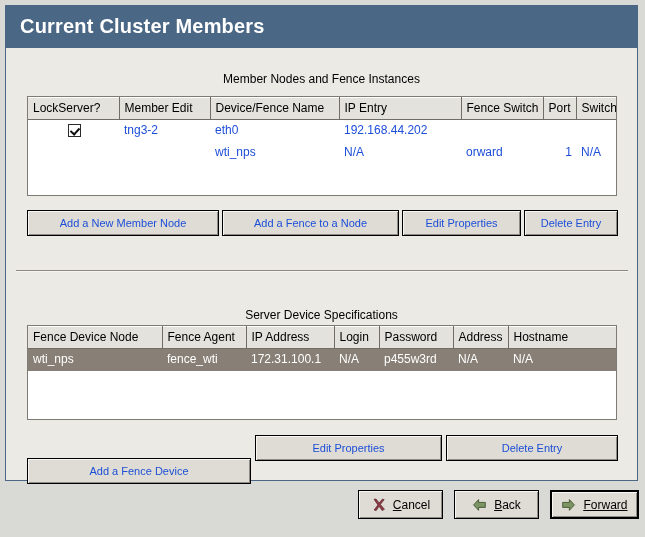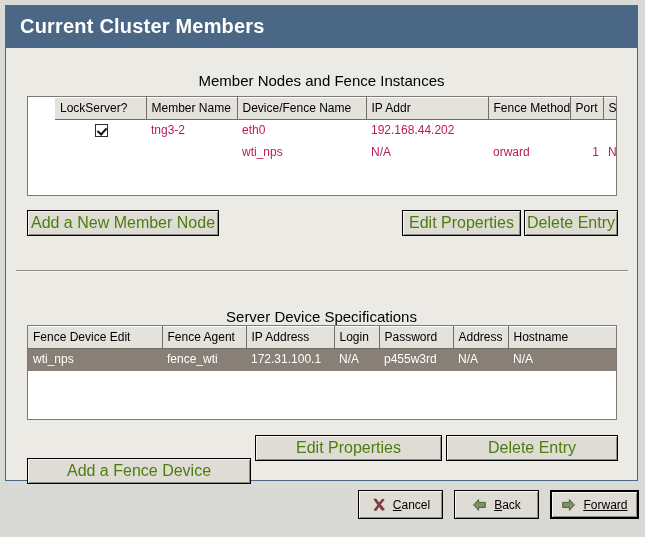--- a/index.html
+++ b/index.html
@@ -61,21 +61,21 @@
     top: 42px;
     width: 631px;
     height: 432px;
     background: #eceae5;
   }
 
   .section-caption {
     position: absolute;
     width: 100%;
     text-align: center;
-    font-size: 15px;
+    font-size: 12px;
     color: #000;
     white-space: nowrap;
   }
 
   
   .tbl-frame {
     position: absolute;
     background: #ffffff;
     border: 1px solid #7d7b74;
     box-sizing: border-box;
@@ -105,21 +105,21 @@
     margin-left: 28px;
   }
   table.grid tbody td {
     padding: 2px 4px 3px 5px;
     height: 22px;
     box-sizing: border-box;
     white-space: nowrap;
     overflow: hidden;
     border: none;
   }
-  tr.row-normal td { background: #ffffff; color: #be185d; }
+  tr.row-normal td { background: #ffffff; color: #1d4ed8; }
   tr.row-sel-blue td { background: #4a6785; color: #ffffff; }
   tr.row-sel-gray td { background: #888077; color: #ffffff; }
 
   td.c-center { text-align: center; }
   td.c-right  { text-align: right; padding-right: 9px; }
 
   
   .cbx {
     display: inline-block;
     width: 13px;
@@ -143,22 +143,22 @@
     transform: rotate(42deg);
   }
 
   
   .btn {
     position: absolute;
     background: #dedcd4;
     border: 1px solid #000000;
     box-shadow: inset 1px 1px 0 #f7f6f2, inset -1px -1px 0 #8d8b84;
     font-family: "Liberation Sans", sans-serif;
-    font-size: 16px;
-    color: #4d7c0f;
+    font-size: 11px;
+    color: #1d4ed8;
     text-align: center;
     line-height: 1;
     cursor: default;
     box-sizing: border-box;
     display: flex;
     align-items: center;
     justify-content: center;
     white-space: nowrap;
     padding: 4px;
   }
@@ -209,38 +209,38 @@
   <div id="window-inner">
 
     <div id="titlebar">
       <div id="titlebar-text">Current Cluster Members</div>
     </div>
 
     <div id="content">
 
       <div class="section-caption" style="top:24px;">Member Nodes and Fence Instances</div>
 
-      <div class="tbl-frame" style="left:21px; top:48px; width:590px; height:100px;padding-left:27px;">
+      <div class="tbl-frame" style="left:21px; top:48px; width:590px; height:100px;">
         <table class="grid">
           <colgroup>
             <col style="width:91px">
               <col style="width:91px">
               <col style="width:129px">
             <col style="width:122px">
               <col style="width:82px">
               <col style="width:33px">
               <col style="width:40px">
           </colgroup>
           <thead>
             <tr>
               <th>LockServer?</th>
-              <th>Member Name</th>
+              <th>Member Edit</th>
               <th>Device/Fence Name</th>
-              <th>IP Addr</th>
-              <th>Fence Method</th>
+              <th>IP Entry</th>
+              <th>Fence Switch</th>
               <th>Port</th>
               <th>Switch</th>
             </tr>
           </thead>
           <tbody>
             <tr class="row-normal">
               <td class="c-center">
                 <span class="cbx"></span>
               </td>
               <td>tng3-2</td>
@@ -258,20 +258,23 @@
               <td>orward</td>
               <td class="c-right">1</td>
               <td>N/A</td>
             </tr>
           </tbody>
         </table>
       </div>
 
       <div class="btn" style="left:21px; top:162px; width:192px; height:26px;">
         <span class="btn-label">Add a New Member Node</span>
+      </div>
+      <div class="btn" style="left:216px; top:162px; width:177px; height:26px;">
+        <span class="btn-label">Add a Fence to a Node</span>
       </div>
       <div class="btn" style="left:396px; top:162px; width:119px; height:26px;">
         <span class="btn-label">Edit Properties</span>
       </div>
       <div class="btn" style="left:518px; top:162px; width:94px; height:26px;">
         <span class="btn-label">Delete Entry</span>
       </div>
 
       <div class="hr-sep" style="left:10px; top:222px; width:612px;"></div>
 
@@ -283,21 +286,21 @@
             <col style="width:134px">
               <col style="width:84px">
               <col style="width:88px">
             <col style="width:45px">
               <col style="width:74px">
               <col style="width:55px">
               <col style="width:110px">
           </colgroup>
           <thead>
             <tr>
-              <th>Fence Device Edit</th>
+              <th>Fence Device Node</th>
               <th>Fence Agent</th>
               <th>IP Address</th>
               <th>Login</th>
               <th>Password</th>
               <th>Address</th>
               <th>Hostname</th>
             </tr>
           </thead>
           <tbody>
             <tr class="row-sel-gray">

